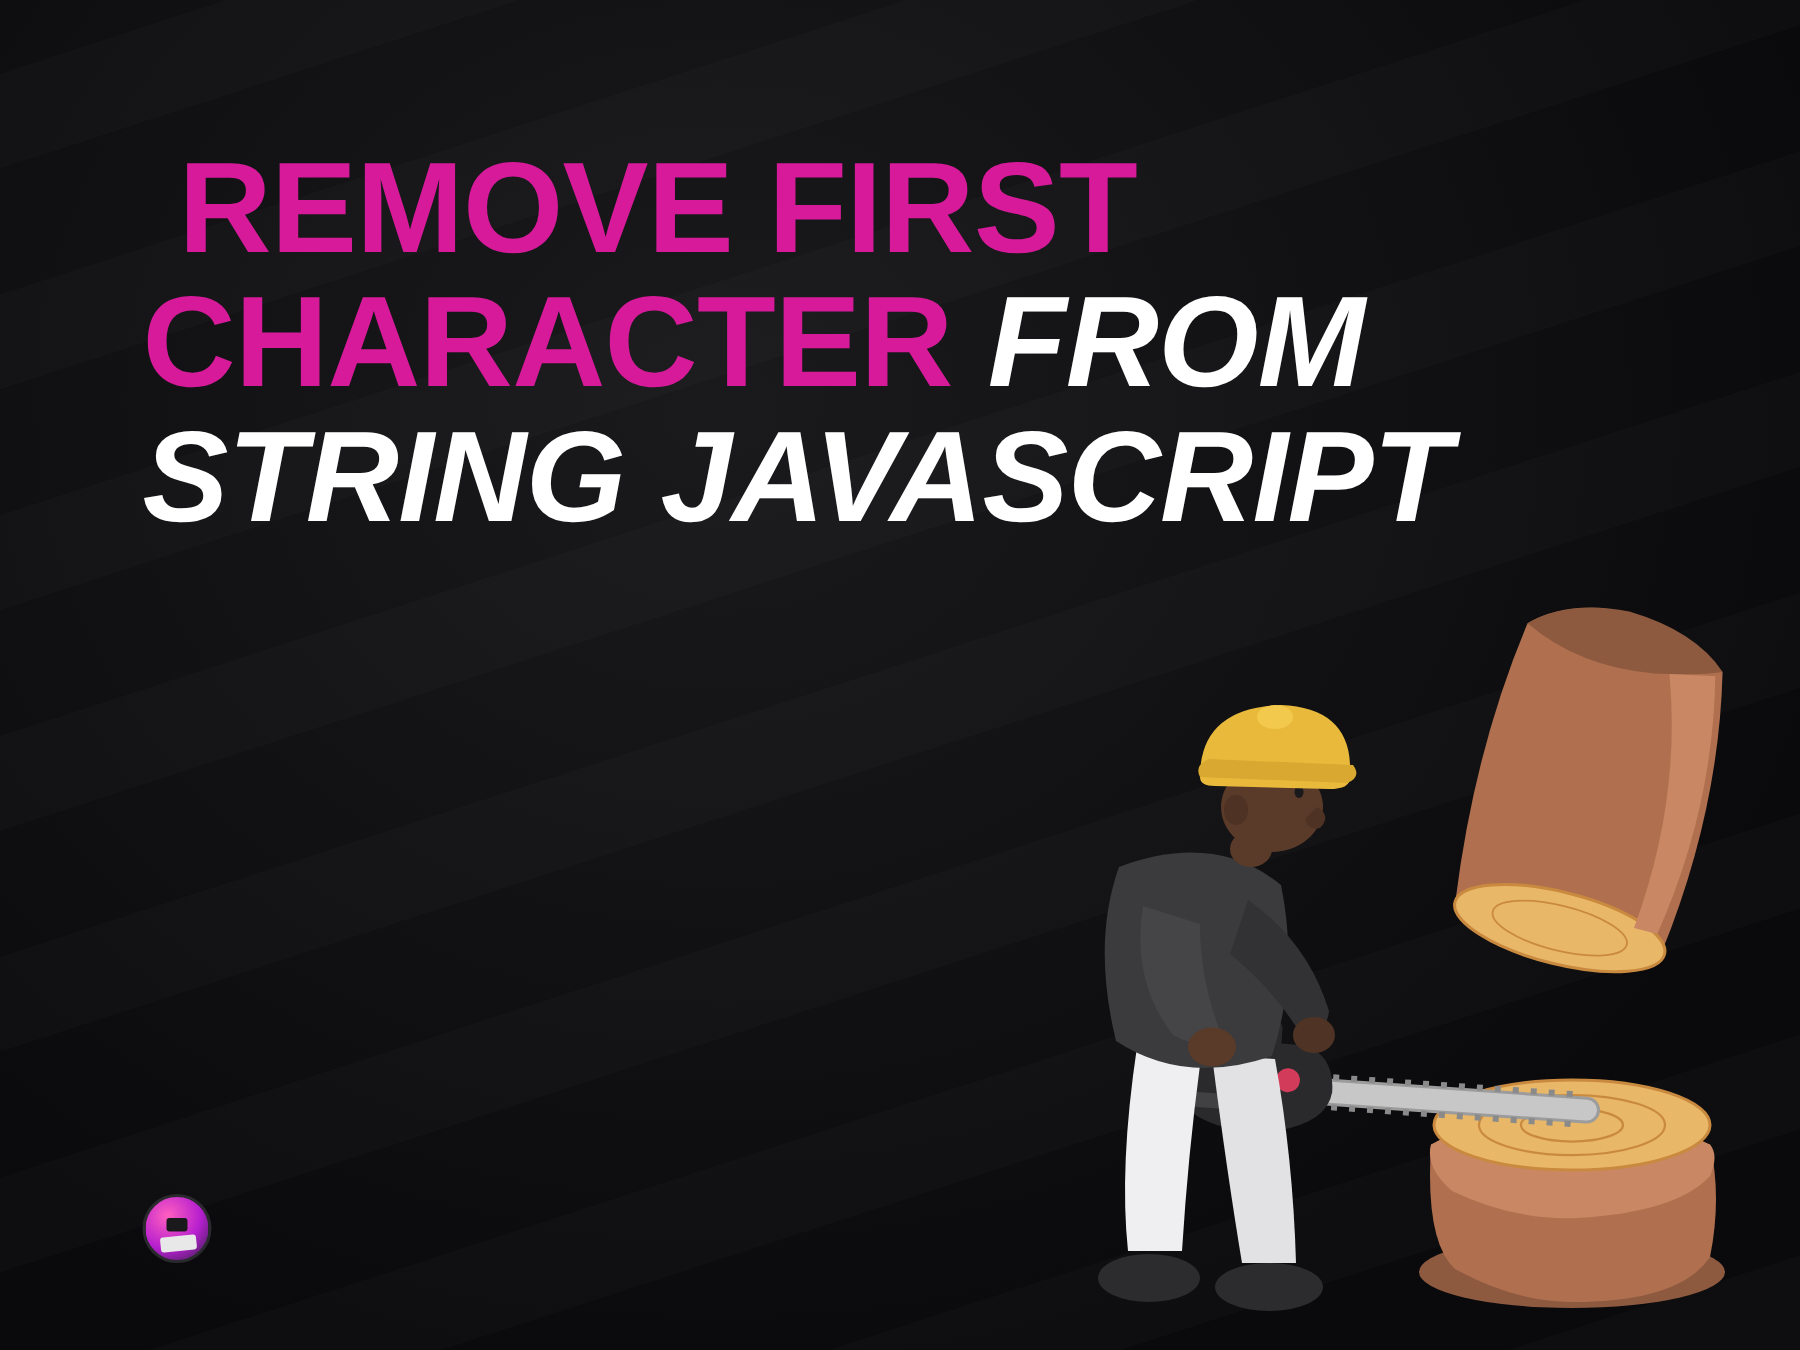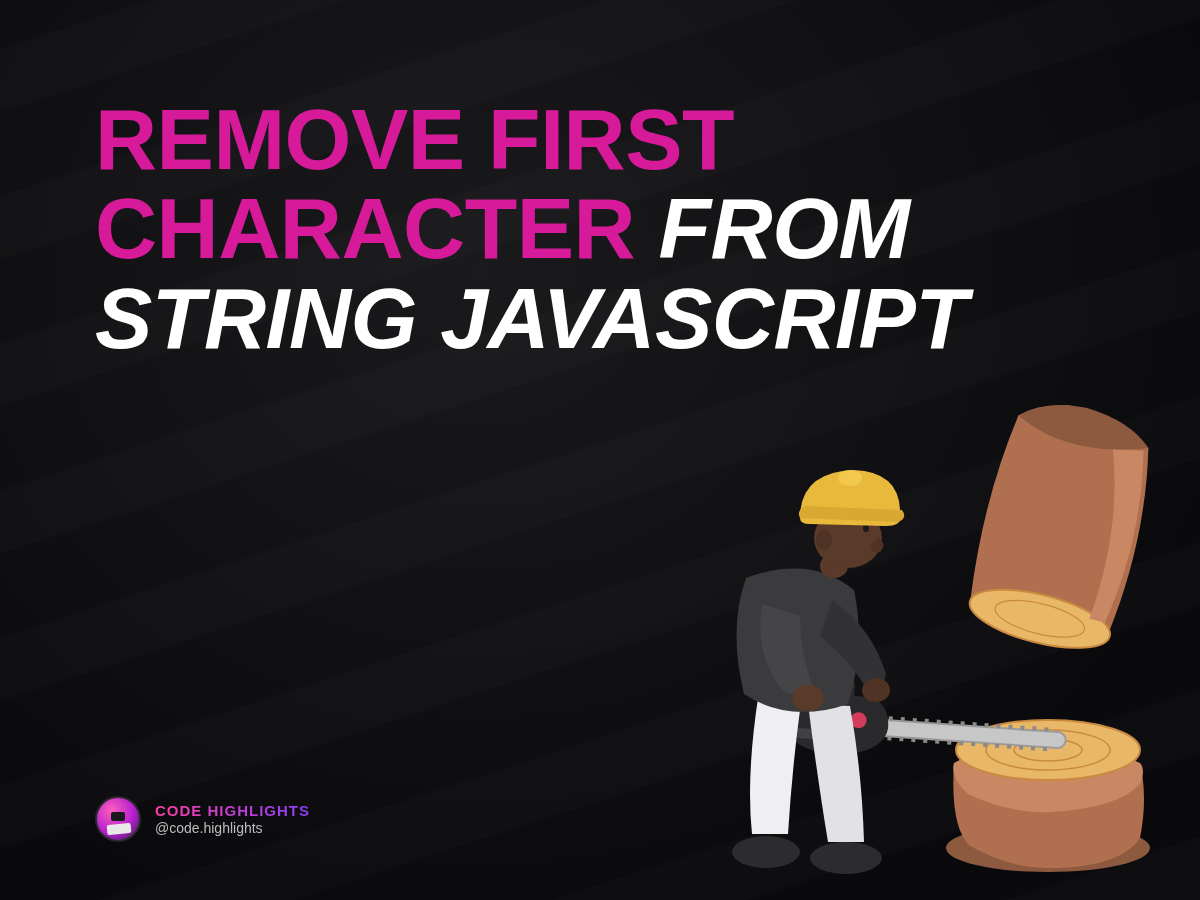--- a/index.html
+++ b/index.html
@@ -25,21 +25,21 @@
     position: absolute; inset: 0;
     padding: 95px 95px 0 95px;
   }
   .title {
     font-size: 86px;
     font-weight: 800;
     line-height: 1.04;
     letter-spacing: -0.5px;
     text-transform: uppercase;
   }
-  .title .accent { color: #d61a9a; }
+  .title .accent { color: #d61a9a; margin-left: 24px; }
   .title .plain  { color: #ffffff; font-style: italic; }
 
   
   .attrib {
     position: absolute;
     left: 95px;
     bottom: 58px;
     display: flex;
     align-items: center;
     gap: 14px;
@@ -84,24 +84,20 @@
 <div class="bg"></div>
 
 <div class="content">
   <h1 class="title">
     <span class="accent">REMOVE FIRST CHARACTER</span><span class="plain"> FROM STRING JAVASCRIPT</span>
   </h1>
 </div>
 
 <div class="attrib">
   <div class="avatar"></div>
-  <div class="txt">
-    <span class="brand">CODE HIGHLIGHTS</span>
-    <span class="handle">@code.highlights</span>
-  </div>
 </div>
 
 <div class="illus">
   <svg viewBox="0 0 520 480">
 
     <ellipse cx="398" cy="450" rx="102" ry="24" fill="#8d5a40"></ellipse>
     <path d="M304 365 Q300 430 320 448 Q360 470 398 470 Q470 470 490 440 Q498 400 490 365 Z" fill="#b0704f"></path>
     <path d="M304 365 Q300 380 318 396 Q360 416 402 414 Q468 410 490 386 Q496 372 490 365 Q450 345 398 345 Q340 345 304 365 Z" fill="#c98863"></path>
 
     <ellipse cx="398" cy="352" rx="92" ry="30" fill="#e9b768"></ellipse>

